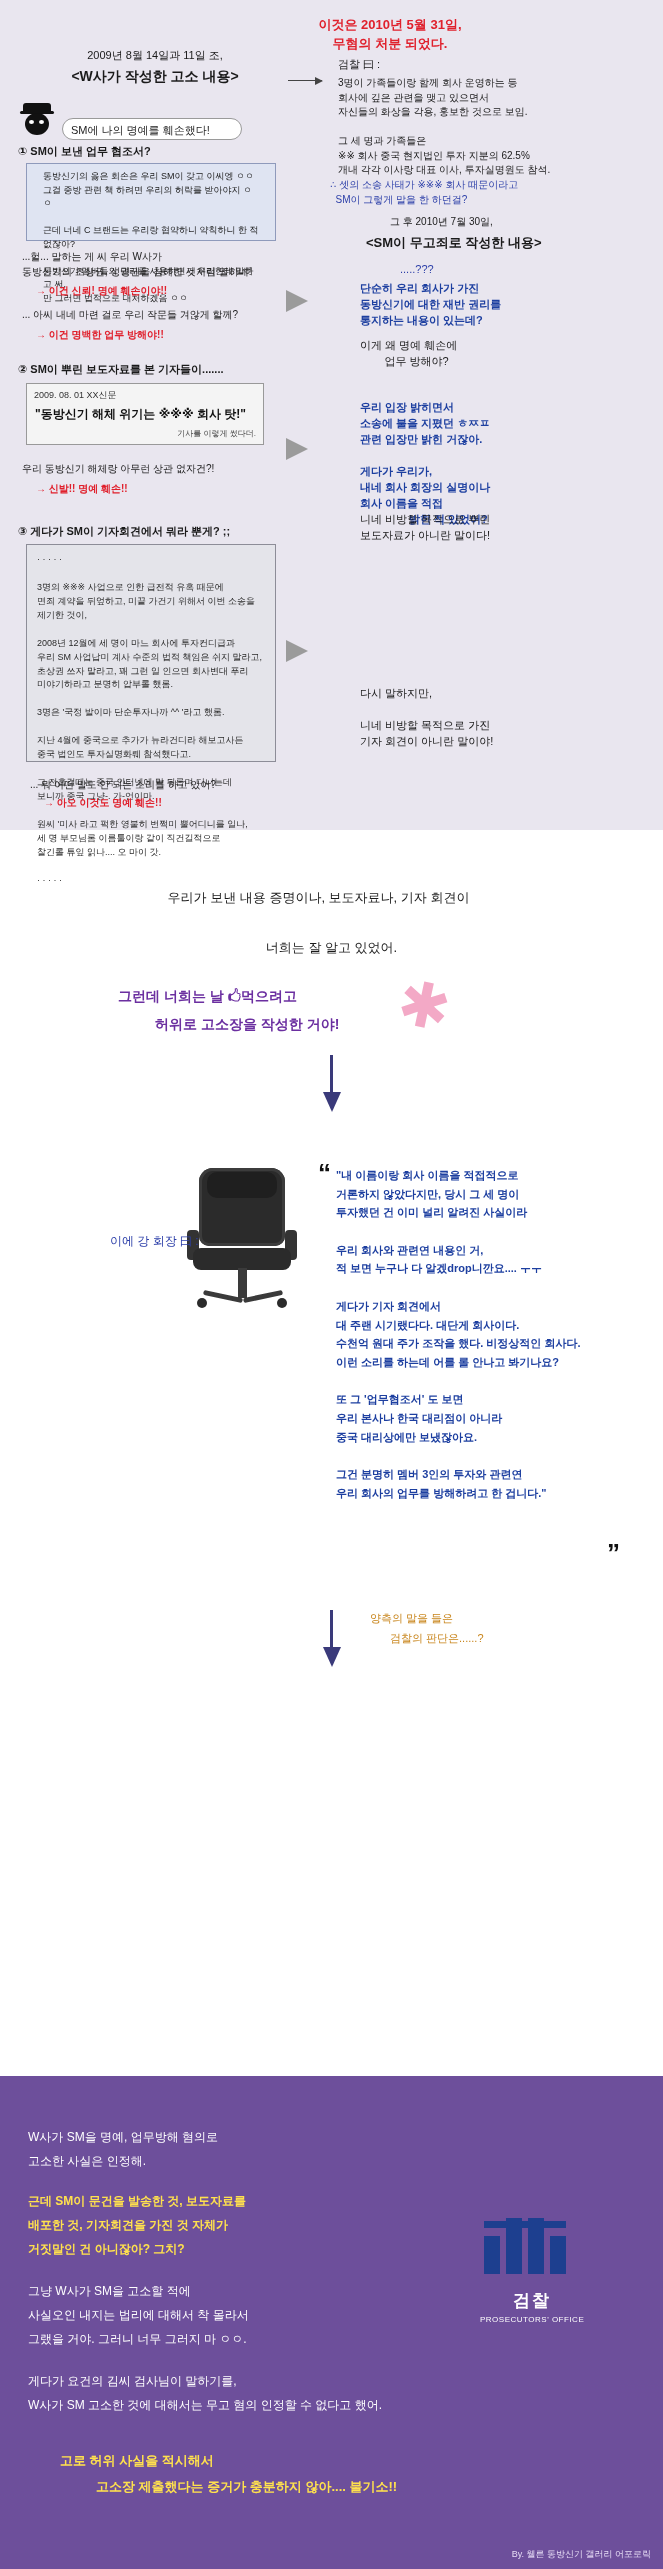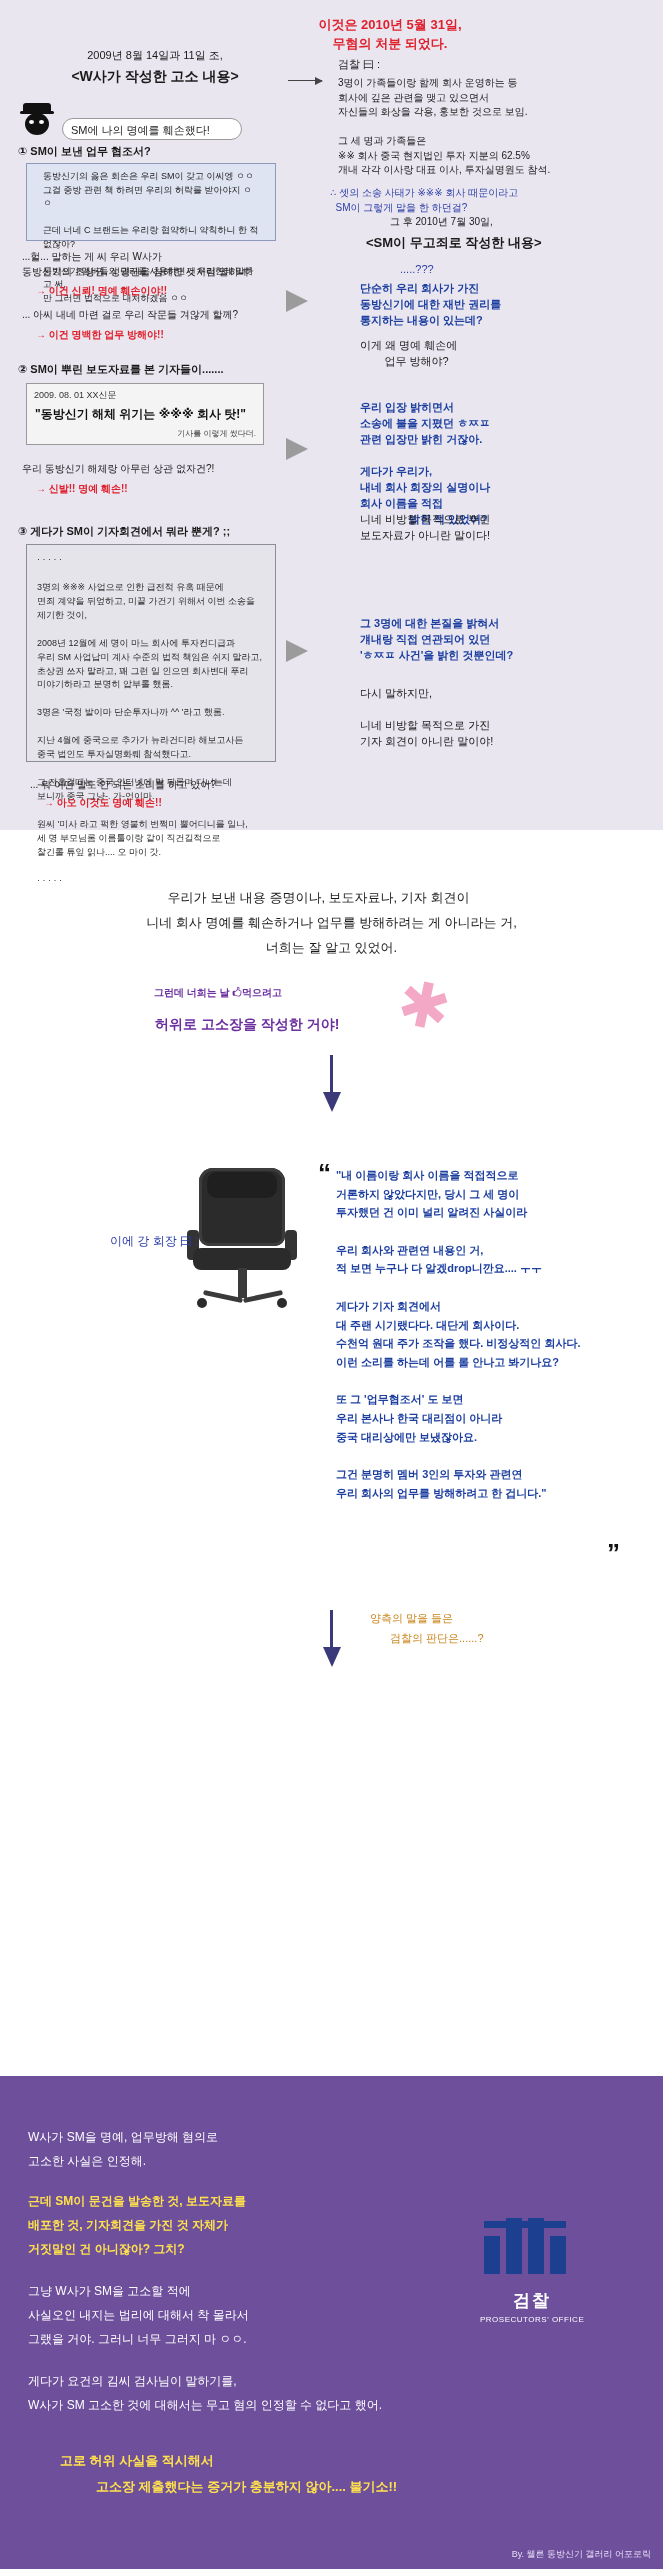--- a/index.html
+++ b/index.html
@@ -170,21 +170,21 @@
   <div class="arrow-thin" style="left:288px;top:80px;width:34px;"></div>
 
   <div class="t dark" style="left:338px;top:57px;font-size:11px;">검찰 曰 :</div>
   <div class="t dark" style="left:338px;top:76px;font-size:10px;">3명이 가족들이랑 함께 회사 운영하는 등
 회사에 깊은 관련을 맺고 있으면서
 자신들의 화상을 각용, 홍보한 것으로 보임.
 
 그 세 명과 가족들은
 ※※ 회사 중국 현지법인 투자 지분의 62.5%
 개내 각각 이사랑 대표 이사, 투자실명원도 참석.</div>
-  <div class="t blue" style="left:330px;top:178px;font-size:10px;margin-top:8px;">∴ 셋의 소송 사태가 ※※※ 회사 때문이라고
+  <div class="t blue" style="left:330px;top:178px;font-size:10px;">∴ 셋의 소송 사태가 ※※※ 회사 때문이라고
   SM이 그렇게 말을 한 하던걸?</div>
 
   <div class="avatar" style="left:20px;top:103px;">
     <div class="hat"></div>
       <div class="brim"></div>
       <div class="face"></div>
     <div class="eyeL"></div>
       <div class="eyeR"></div>
   </div>
   <div class="box" style="left:62px;top:106px;width:180px;height:22px;font-size:11px;padding:3px 8px;border-radius:11px;margin-top:12px;">SM에 나의 명예를 훼손했다!</div>
@@ -264,33 +264,29 @@
 세 명 부모님롬 이름툴이랑 같이 직건길적으로
 찰긴롤 튜잎 읽나.... 오 마이 갓.
 
 · · · · ·</div>
 
   <div class="t dark" style="left:30px;top:778px;font-size:10px;">... 뭐 어떤 말도 안 되는 소리를 하고 있어?</div>
   <div class="t redbold" style="left:44px;top:796px;font-size:10px;">→ 아오 이것도 명예 훼손!!</div>
 
   <div class="arrow" style="left:286px;top:640px;"></div>
 
-  <div class="t bluebold" style="left:360px;top:616px;font-size:11px;">그 3명에 대한 본질을 밝혀서
-걔내랑 직접 연관되어 있던
-'ㅎㅉㅍ 사건'을 밝힌 것뿐인데?</div>
   <div class="t dark" style="left:360px;top:686px;font-size:11px;">다시 말하지만,
 
 니네 비방할 목적으로 가진
 기자 회견이 아니란 말이야!</div>
 
   <div class="mid-text dark ctr" style="left:0;top:888px;width:637px;font-size:13px;">우리가 보낸 내용 증명이나, 보도자료나, 기자 회견이</div>
-  <div class="mid-text dark ctr" style="left:0;top:913px;width:663px;font-size:13px;">니네 회사 명예를 훼손하거나 업무를 방해하려는 게 아니라는 거,</div>
   <div class="mid-text dark ctr" style="left:0;top:938px;width:663px;font-size:13px;">너희는 잘 알고 있었어.</div>
 
-  <div class="mid-text purple" style="left:118px;top:985px;font-size:10px;font-weight:bold;margin-left:36px;">그런데 너희는 날 🖒먹으려고</div>
+  <div class="mid-text purple" style="left:118px;top:985px;font-size:14px;font-weight:bold;">그런데 너희는 날 🖒먹으려고</div>
   <div class="mid-text purple" style="left:155px;top:1013px;font-size:14px;font-weight:bold;">허위로 고소장을 작성한 거야!</div>
 
   <div class="sparkle" style="left:398px;top:975px;">✱</div>
 
   <div class="down-arrow-stem" style="left:330px;top:1055px;height:40px;"></div>
   <div class="down-arrow" style="left:323px;top:1092px;"></div>
 
   <div class="chair" style="left:185px;top:1168px;">
     <div class="back"></div>
       <div class="headrest"></div>

